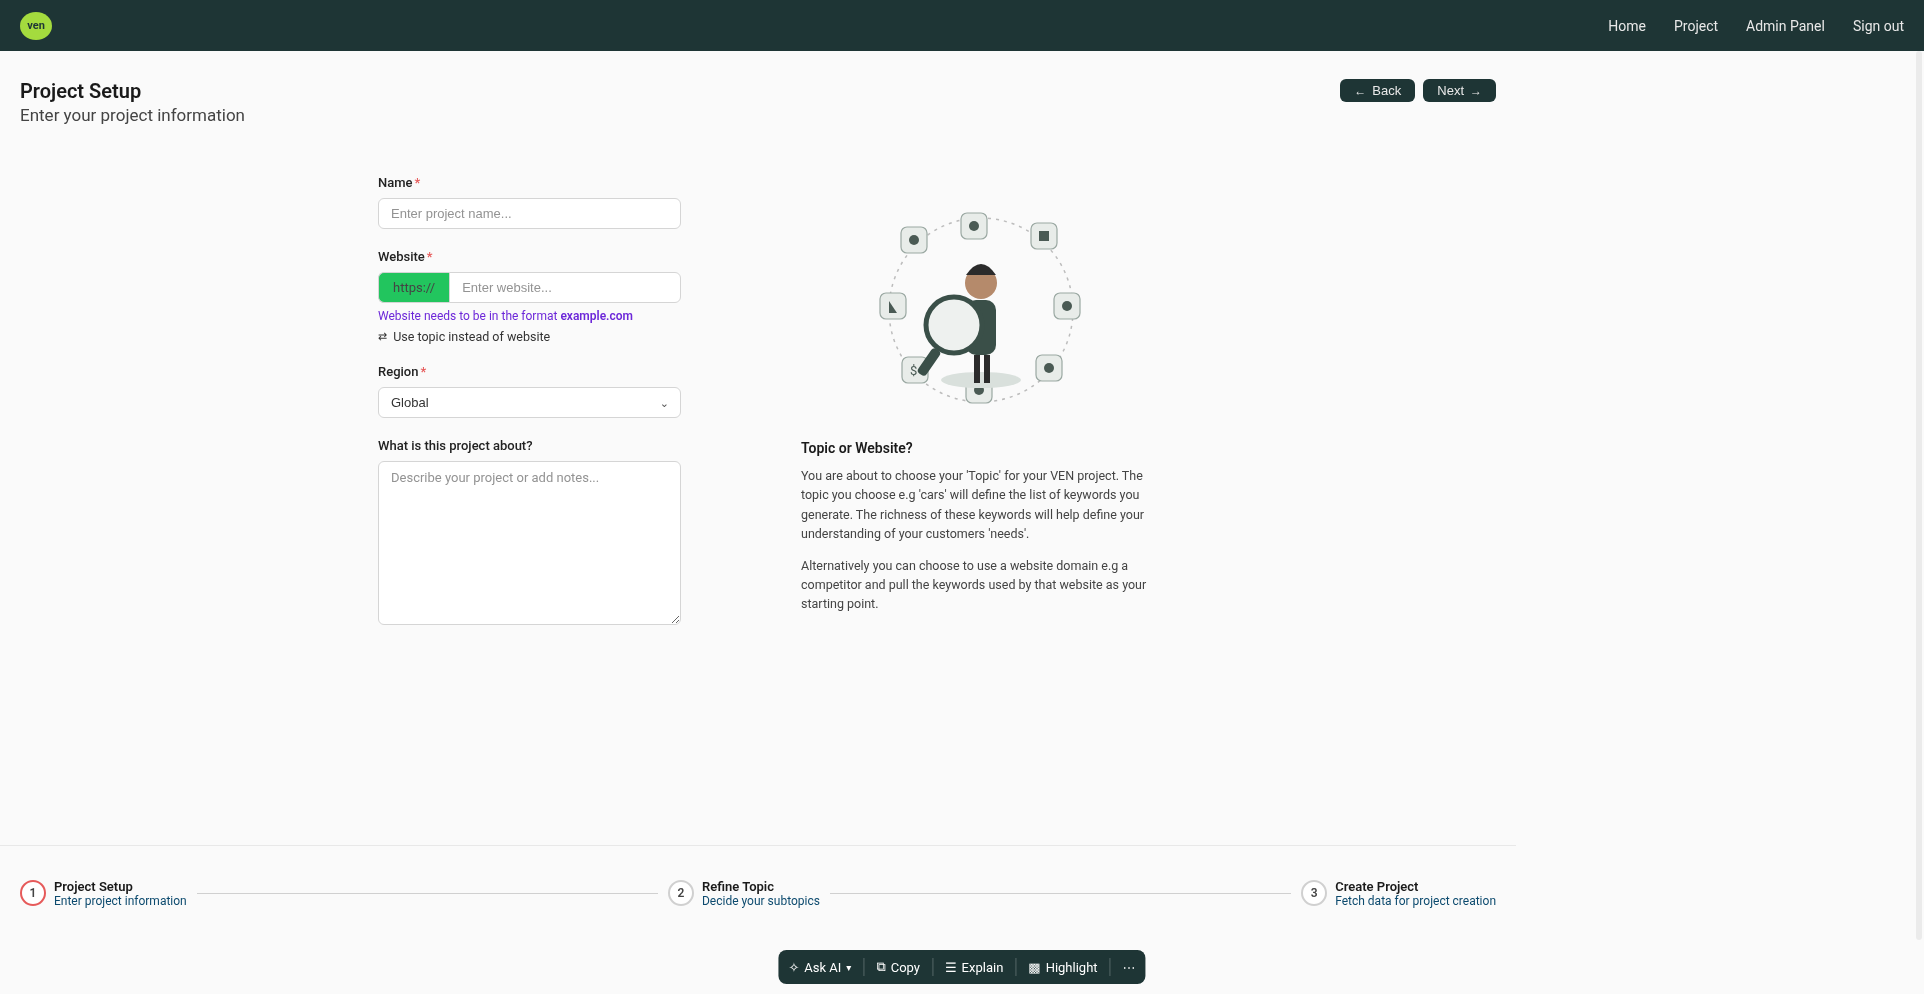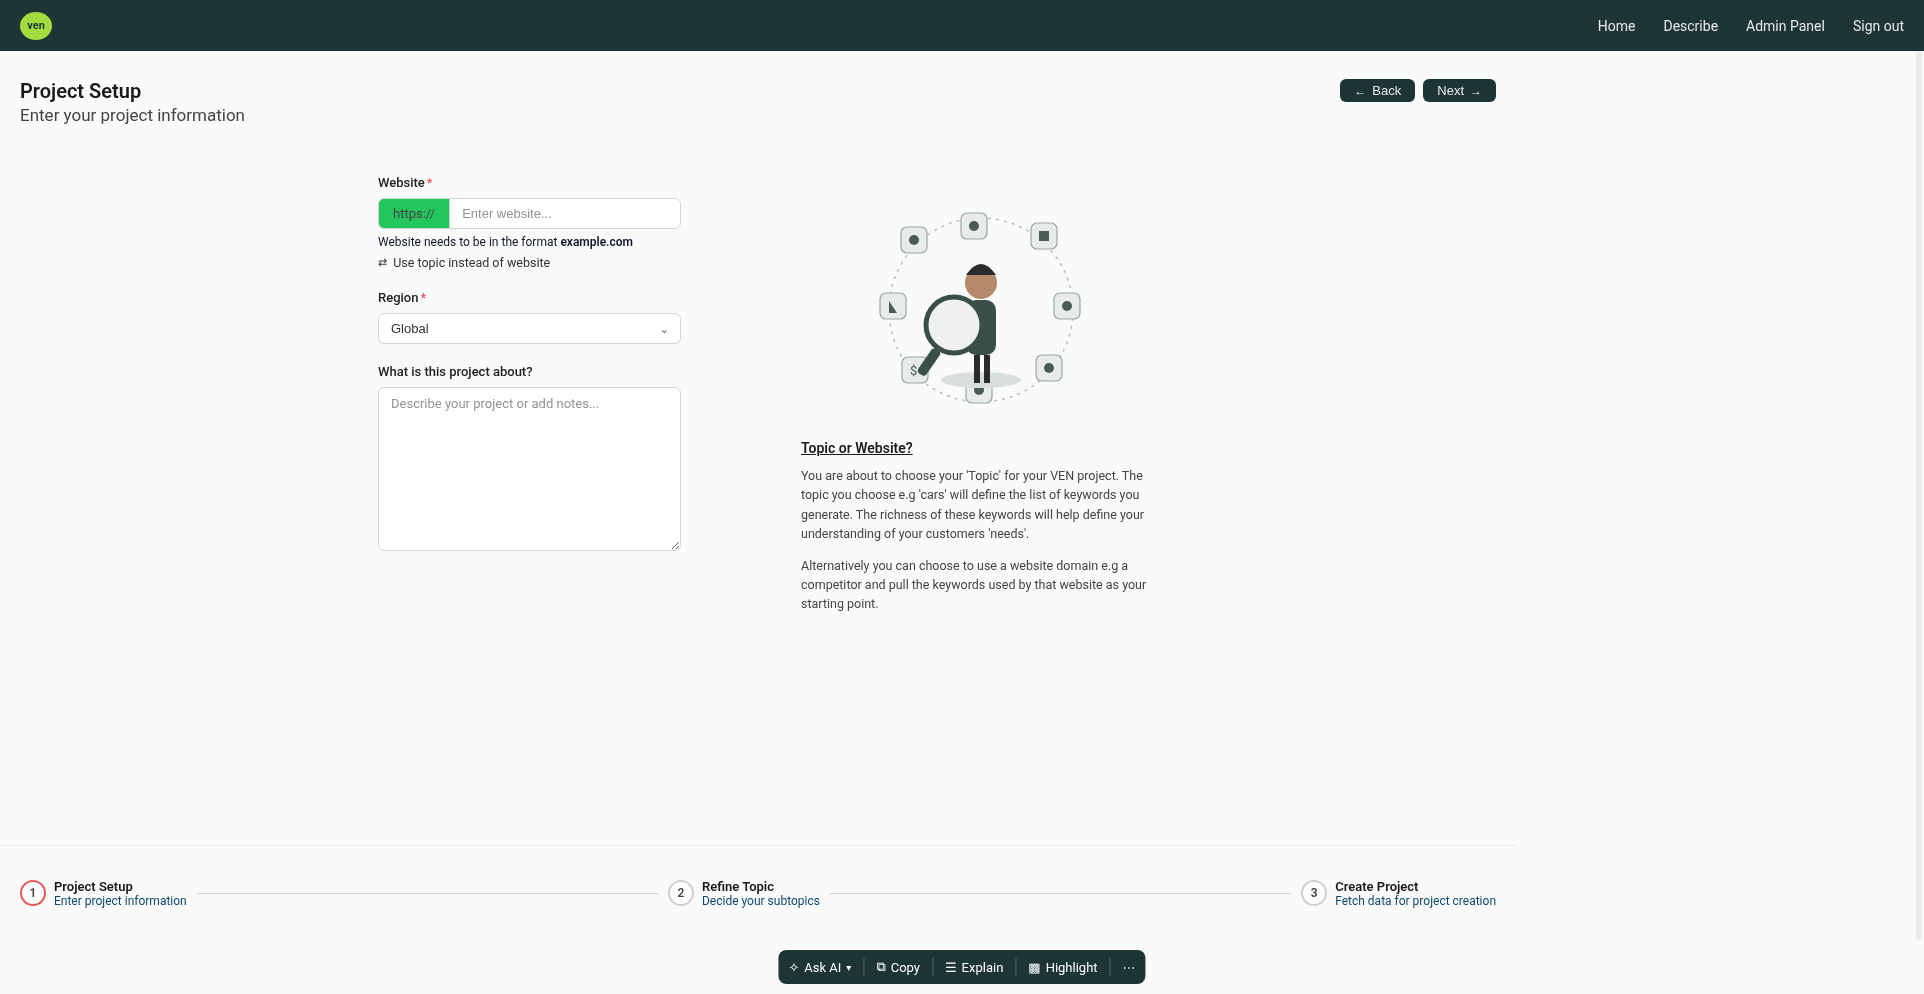--- a/index.html
+++ b/index.html
@@ -159,21 +159,21 @@
       color: #444;
     }
 
     .input-group .text-input {
       border-radius: 0 6px 6px 0;
       flex: 1;
     }
 
     .helper-text {
       font-size: 12px;
-      color: #0f172a;
+      color: #6d28d9;
       margin-top: 6px;
     }
 
     .helper-text .bold {
       font-weight: 600;
     }
 
     .switch-link {
       display: flex;
       align-items: center;
@@ -233,21 +233,20 @@
       width: 230px;
       height: 205px;
       margin: 0 auto 30px auto;
       position: relative;
     }
 
     .info-heading {
       font-size: 14px;
       font-weight: 600;
       margin-bottom: 10px;
-      text-decoration: underline;
     }
 
     .info-text {
       font-size: 12.5px;
       color: #444;
       line-height: 1.55;
       margin-bottom: 12px;
     }
 
     
@@ -364,21 +363,21 @@
   </style>
 </head>
 <body>
 
 <div class="navbar">
   <div class="logo">
     <span>ven</span>
   </div>
   <div class="nav-links">
     <a class="nav-link">Home</a>
-    <a class="nav-link">Describe</a>
+    <a class="nav-link">Project</a>
     <a class="nav-link">Admin Panel</a>
     <a class="nav-link">Sign out</a>
   </div>
 </div>
 
 <div class="page-wrap">
   <div class="main-container">
 
     <div class="page-header">
       <div class="header-left">
@@ -394,20 +393,26 @@
           <span>Next</span>
           <span class="arrow">→</span>
         </button>
       </div>
     </div>
 
     <div class="content-grid">
 
       <div class="form-column">
 
+        <div class="form-group">
+          <label class="form-label">
+            <span>Name</span><span class="required">*</span>
+          </label>
+          <input type="text" class="text-input" placeholder="Enter project name..." style="">
+        </div>
 
         <div class="form-group">
           <label class="form-label">
             <span>Website</span><span class="required">*</span>
           </label>
           <div class="input-group">
             <span class="input-prefix">https://</span>
             <input type="text" class="text-input" placeholder="Enter website..." style="">
           </div>
           <div class="helper-text">

